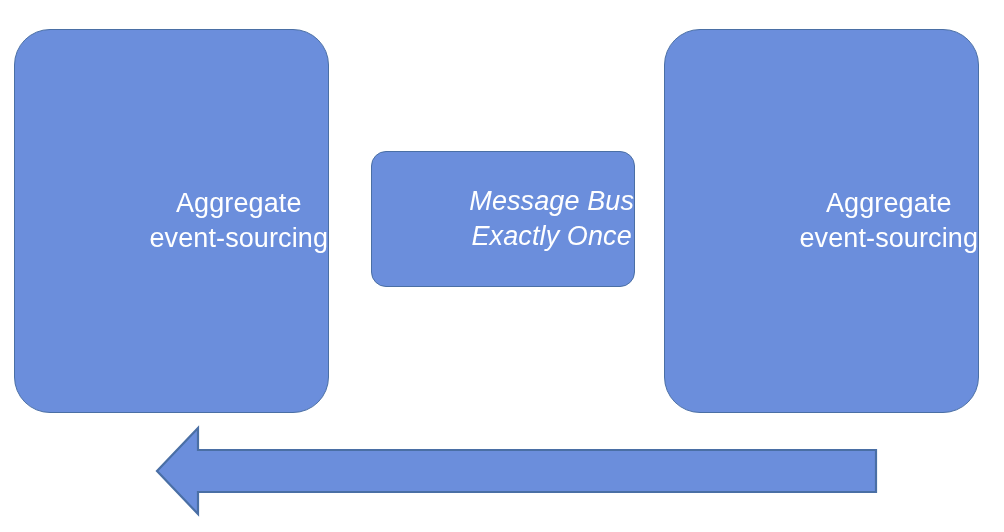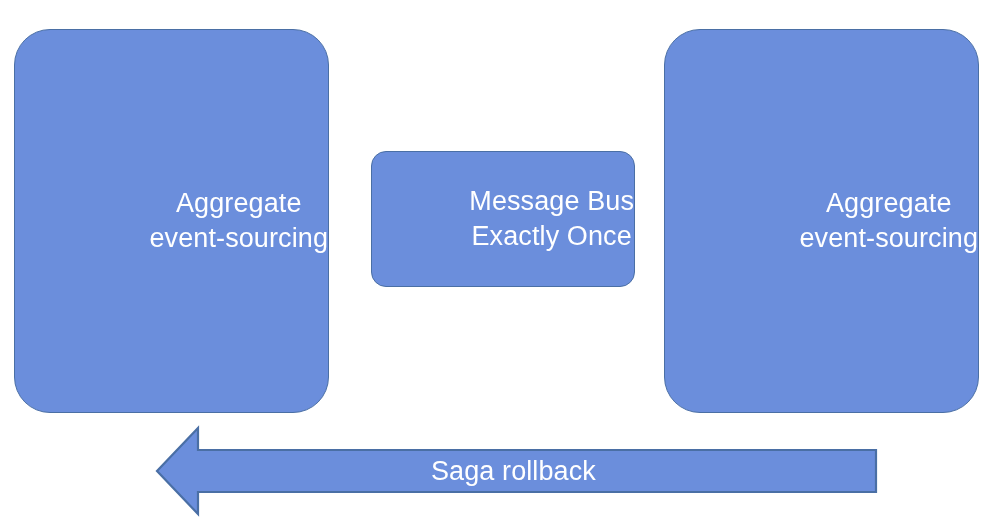--- a/index.html
+++ b/index.html
@@ -49,20 +49,21 @@
   }
 
   
   #node-middle {
     left: 371px;
     top: 151px;
     width: 264px;
     height: 136px;
     border-radius: 15px;
     font-size: 27px;
+    font-style: italic;
   }
 
   
   #node-right {
     left: 664px;
     top: 29px;
     width: 315px;
     height: 384px;
     border-radius: 36px;
     font-size: 27px;
@@ -121,17 +122,14 @@
     <span class="label">Aggregate
 event-sourcing</span>
   </div>
 
   <div id="arrow-wrap">
     <svg viewBox="0 0 735 104" xmlns="http://www.w3.org/2000/svg">
       <polygon points="7,51 48,8 48,30 726,30 726,72 48,72 48,94" fill="#6B8EDC" stroke="#4A6FA5" stroke-width="2.2" stroke-linejoin="miter"></polygon>
     </svg>
   </div>
 
-  <div id="arrow-label">
-    <span class="label">Saga rollback</span>
-  </div>
 
 </div>
 
 </body></html>

